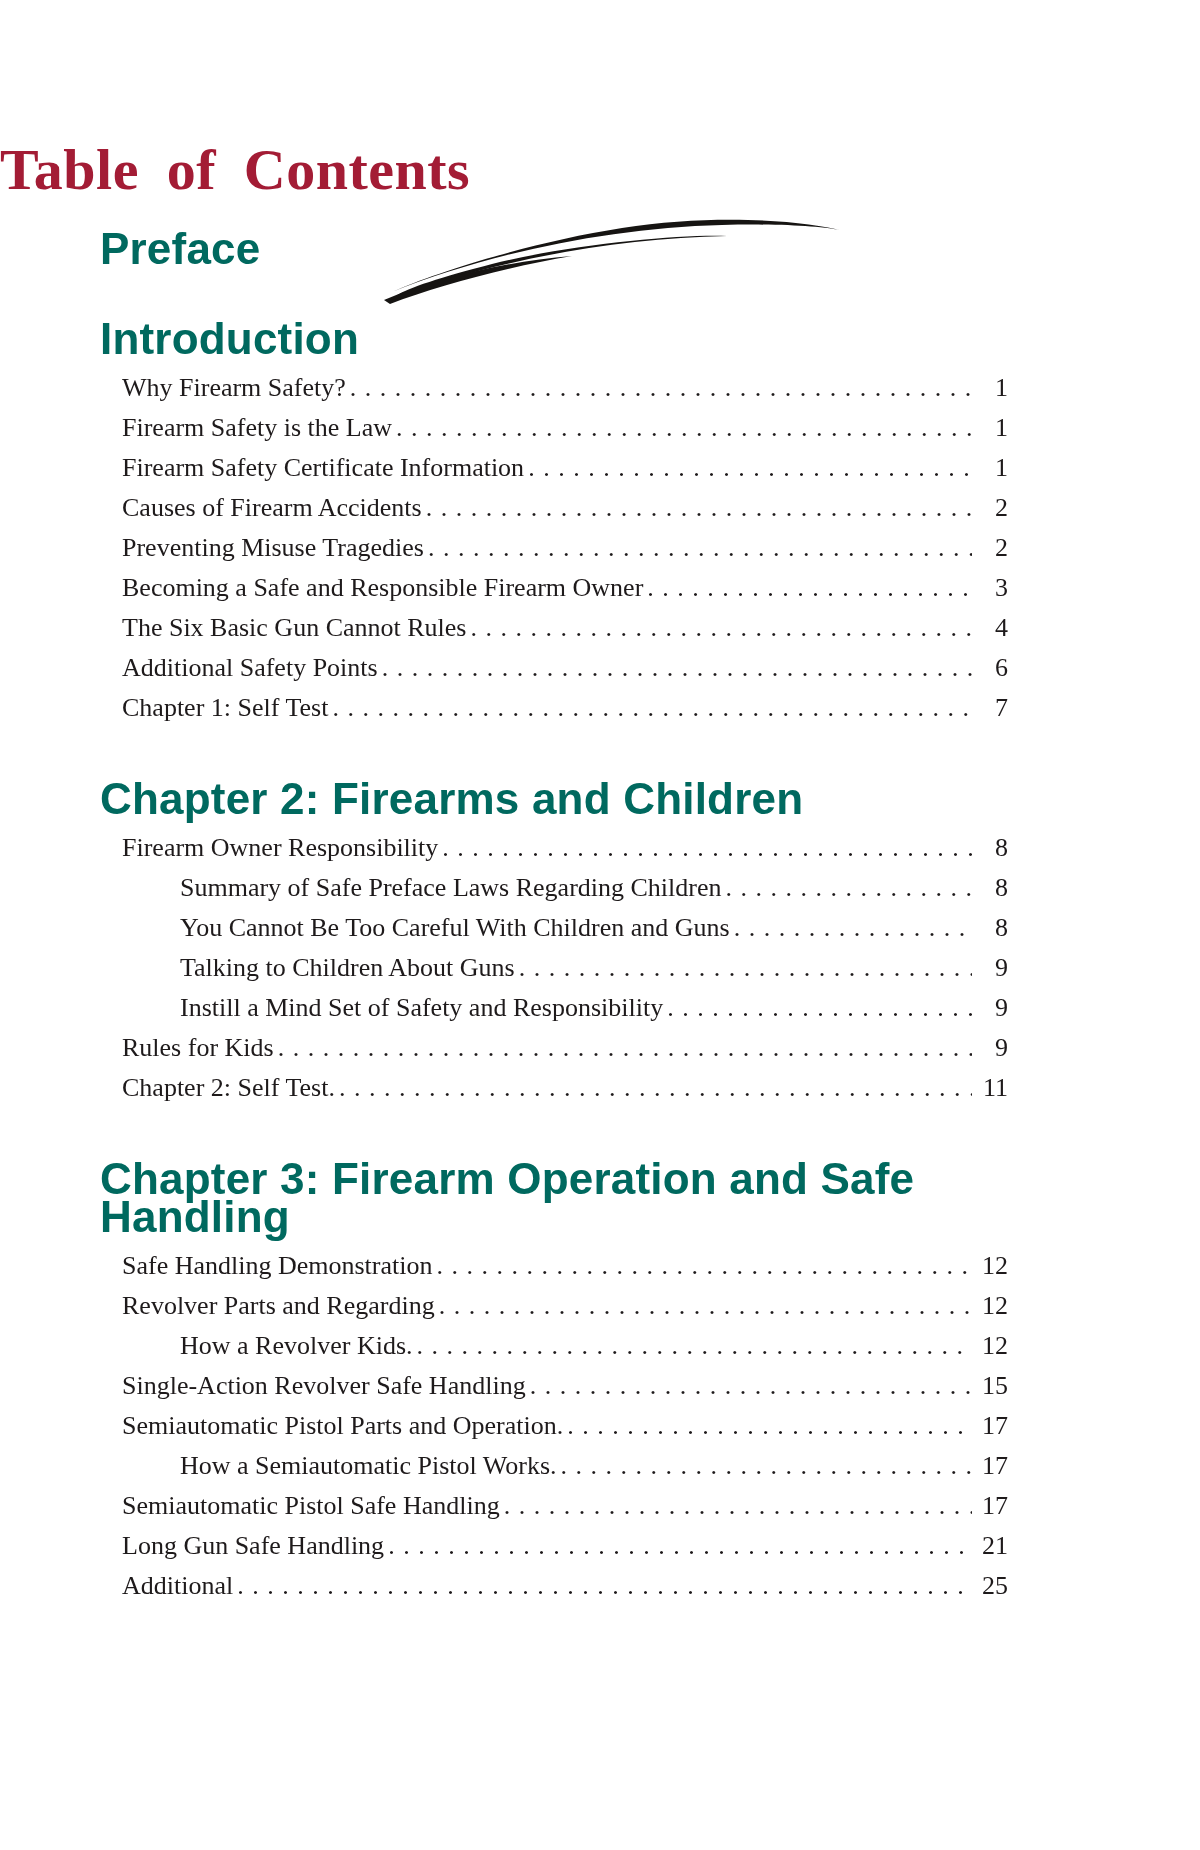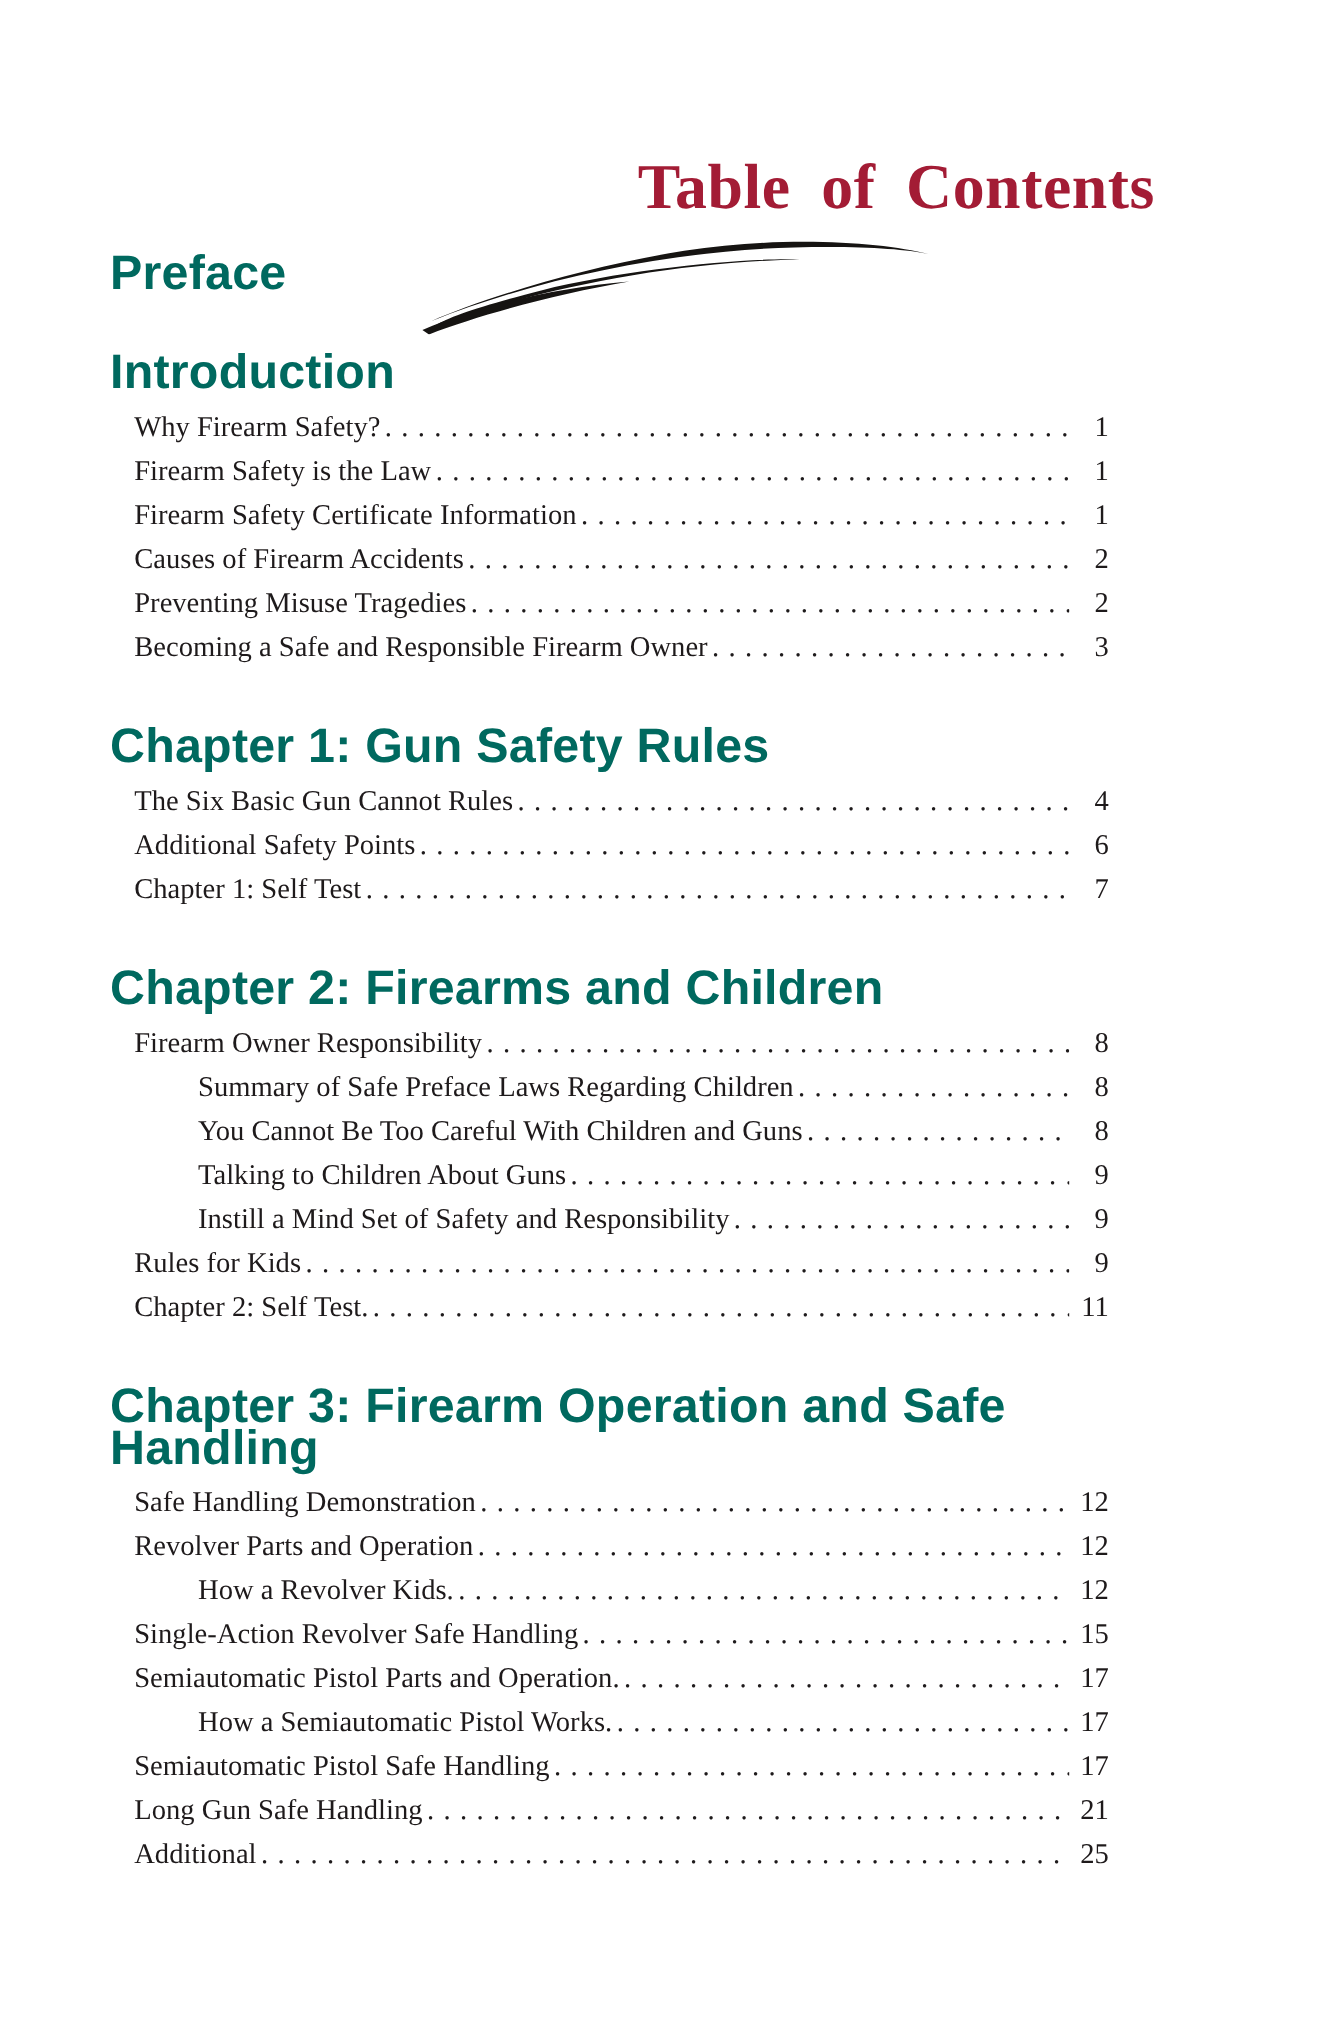--- a/index.html
+++ b/index.html
@@ -14,21 +14,21 @@
   }
   .page {
     position: relative;
     width: 1200px;
     height: 1850px;
   }
   h1.title {
     margin: 0;
     padding-top: 140px;
     padding-right: 150px;
-    text-align: right;
+    text-align: left;
     font-family: "Liberation Serif", "DejaVu Serif", serif;
     font-weight: bold;
     font-size: 58px;
     line-height: 60px;
     letter-spacing: 0.5px;
     word-spacing: 0.22em;
     color: var(--title-color, #a31c35);
   }
   .swoosh {
     position: absolute;
@@ -141,21 +141,20 @@
 
   <div class="entry">
     <span class="entry-label">Becoming a Safe and Responsible Firearm Owner</span>
     <span class="leader"></span>
     <span class="entry-page">3</span>
   </div>
 </div>
   </section>
 
   <section class="toc-section">
-    <h2 class="toc-heading">Chapter 1: Gun Safety Rules</h2>
     <div class="entries">
   <div class="entry">
     <span class="entry-label">The Six Basic Gun Cannot Rules</span>
     <span class="leader"></span>
     <span class="entry-page">4</span>
   </div>
 
   <div class="entry">
     <span class="entry-label">Additional Safety Points</span>
     <span class="leader"></span>
@@ -220,21 +219,21 @@
   <section class="toc-section">
     <h2 class="toc-heading">Chapter 3: Firearm Operation and Safe Handling</h2>
     <div class="entries">
   <div class="entry">
     <span class="entry-label">Safe Handling Demonstration</span>
     <span class="leader"></span>
     <span class="entry-page">12</span>
   </div>
 
   <div class="entry">
-    <span class="entry-label">Revolver Parts and Operation</span>
+    <span class="entry-label">Revolver Parts and Regarding</span>
     <span class="leader"></span>
     <span class="entry-page">12</span>
   </div>
 
   <div class="entry indent-1">
     <span class="entry-label">How a Revolver Kids.</span>
     <span class="leader"></span>
     <span class="entry-page">12</span>
   </div>
 

